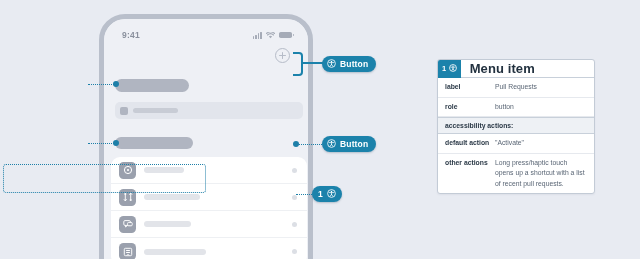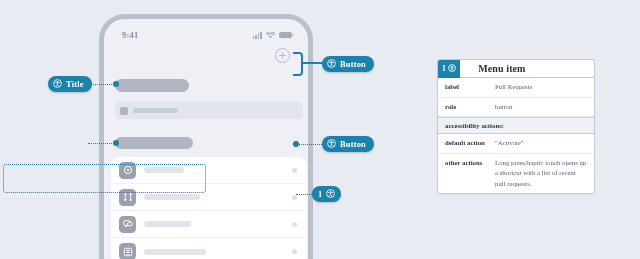--- a/index.html
+++ b/index.html
@@ -14,21 +14,20 @@
     background: #e8ebf2;
     font-family: "Liberation Sans", sans-serif;
     position: relative;
   }
 
   #stage {
     position: absolute;
     inset: 0;
     width: 562px;
     height: 259px;
-    font-family: Liberation Serif, serif;
   }
 
   
   .phone-frame {
     position: absolute;
     left: 99px;
     top: 14px;
     width: 214px;
     height: 260px;
     border: 5px solid #b9bfcb;
@@ -301,22 +300,22 @@
     align-items: center;
     gap: 2.5px;
     height: 18px;
     padding: 0 4px;
     background: #1b82ab;
     color: #ffffff;
     font-size: 7.5px;
     font-weight: bold;
   }
   .panel-title {
-    padding-left: 18px;
-    font-size: 10px;
+    padding-left: 9px;
+    font-size: 13px;
     font-weight: bold;
     color: #22313f;
     letter-spacing: .1px;
   }
   .panel-row {
     display: flex;
     align-items: flex-start;
     padding: 4px 7px 4px 7px;
     border-bottom: 1px solid #e6e9ee;
     font-size: 6.8px;
@@ -447,30 +446,20 @@
   <div class="leader lead-btn2"></div>
   <div class="leader lead-num1"></div>
 
   <div class="dot dot-title"></div>
   <div class="dot dot-heading"></div>
   <div class="dot dot-btn2"></div>
 
   <div class="bracket"></div>
   <div class="bracket-stem"></div>
 
-  <div class="pill pill-title">
-    <span class="a11y">
-      <svg width="9" height="9" viewBox="0 0 12 12">
-        <circle cx="6" cy="6" r="5.2" stroke="#fff" stroke-width="1.1" fill="none"></circle>
-        <circle cx="6" cy="3.2" r="0.95" fill="#fff"></circle>
-        <path d="M2.9 4.8 L9.1 4.8 M6 4.8 L6 7.2 M6 7.2 L4.2 9.6 M6 7.2 L7.8 9.6" stroke="#fff" stroke-width="1" fill="none" stroke-linecap="round"></path>
-      </svg>
-    </span>
-    <span>Title</span>
-  </div>
 
 
   <div class="pill pill-btn-1">
     <span class="a11y">
       <svg width="9" height="9" viewBox="0 0 12 12">
         <circle cx="6" cy="6" r="5.2" stroke="#fff" stroke-width="1.1" fill="none"></circle>
         <circle cx="6" cy="3.2" r="0.95" fill="#fff"></circle>
         <path d="M2.9 4.8 L9.1 4.8 M6 4.8 L6 7.2 M6 7.2 L4.2 9.6 M6 7.2 L7.8 9.6" stroke="#fff" stroke-width="1" fill="none" stroke-linecap="round"></path>
       </svg>
     </span>

